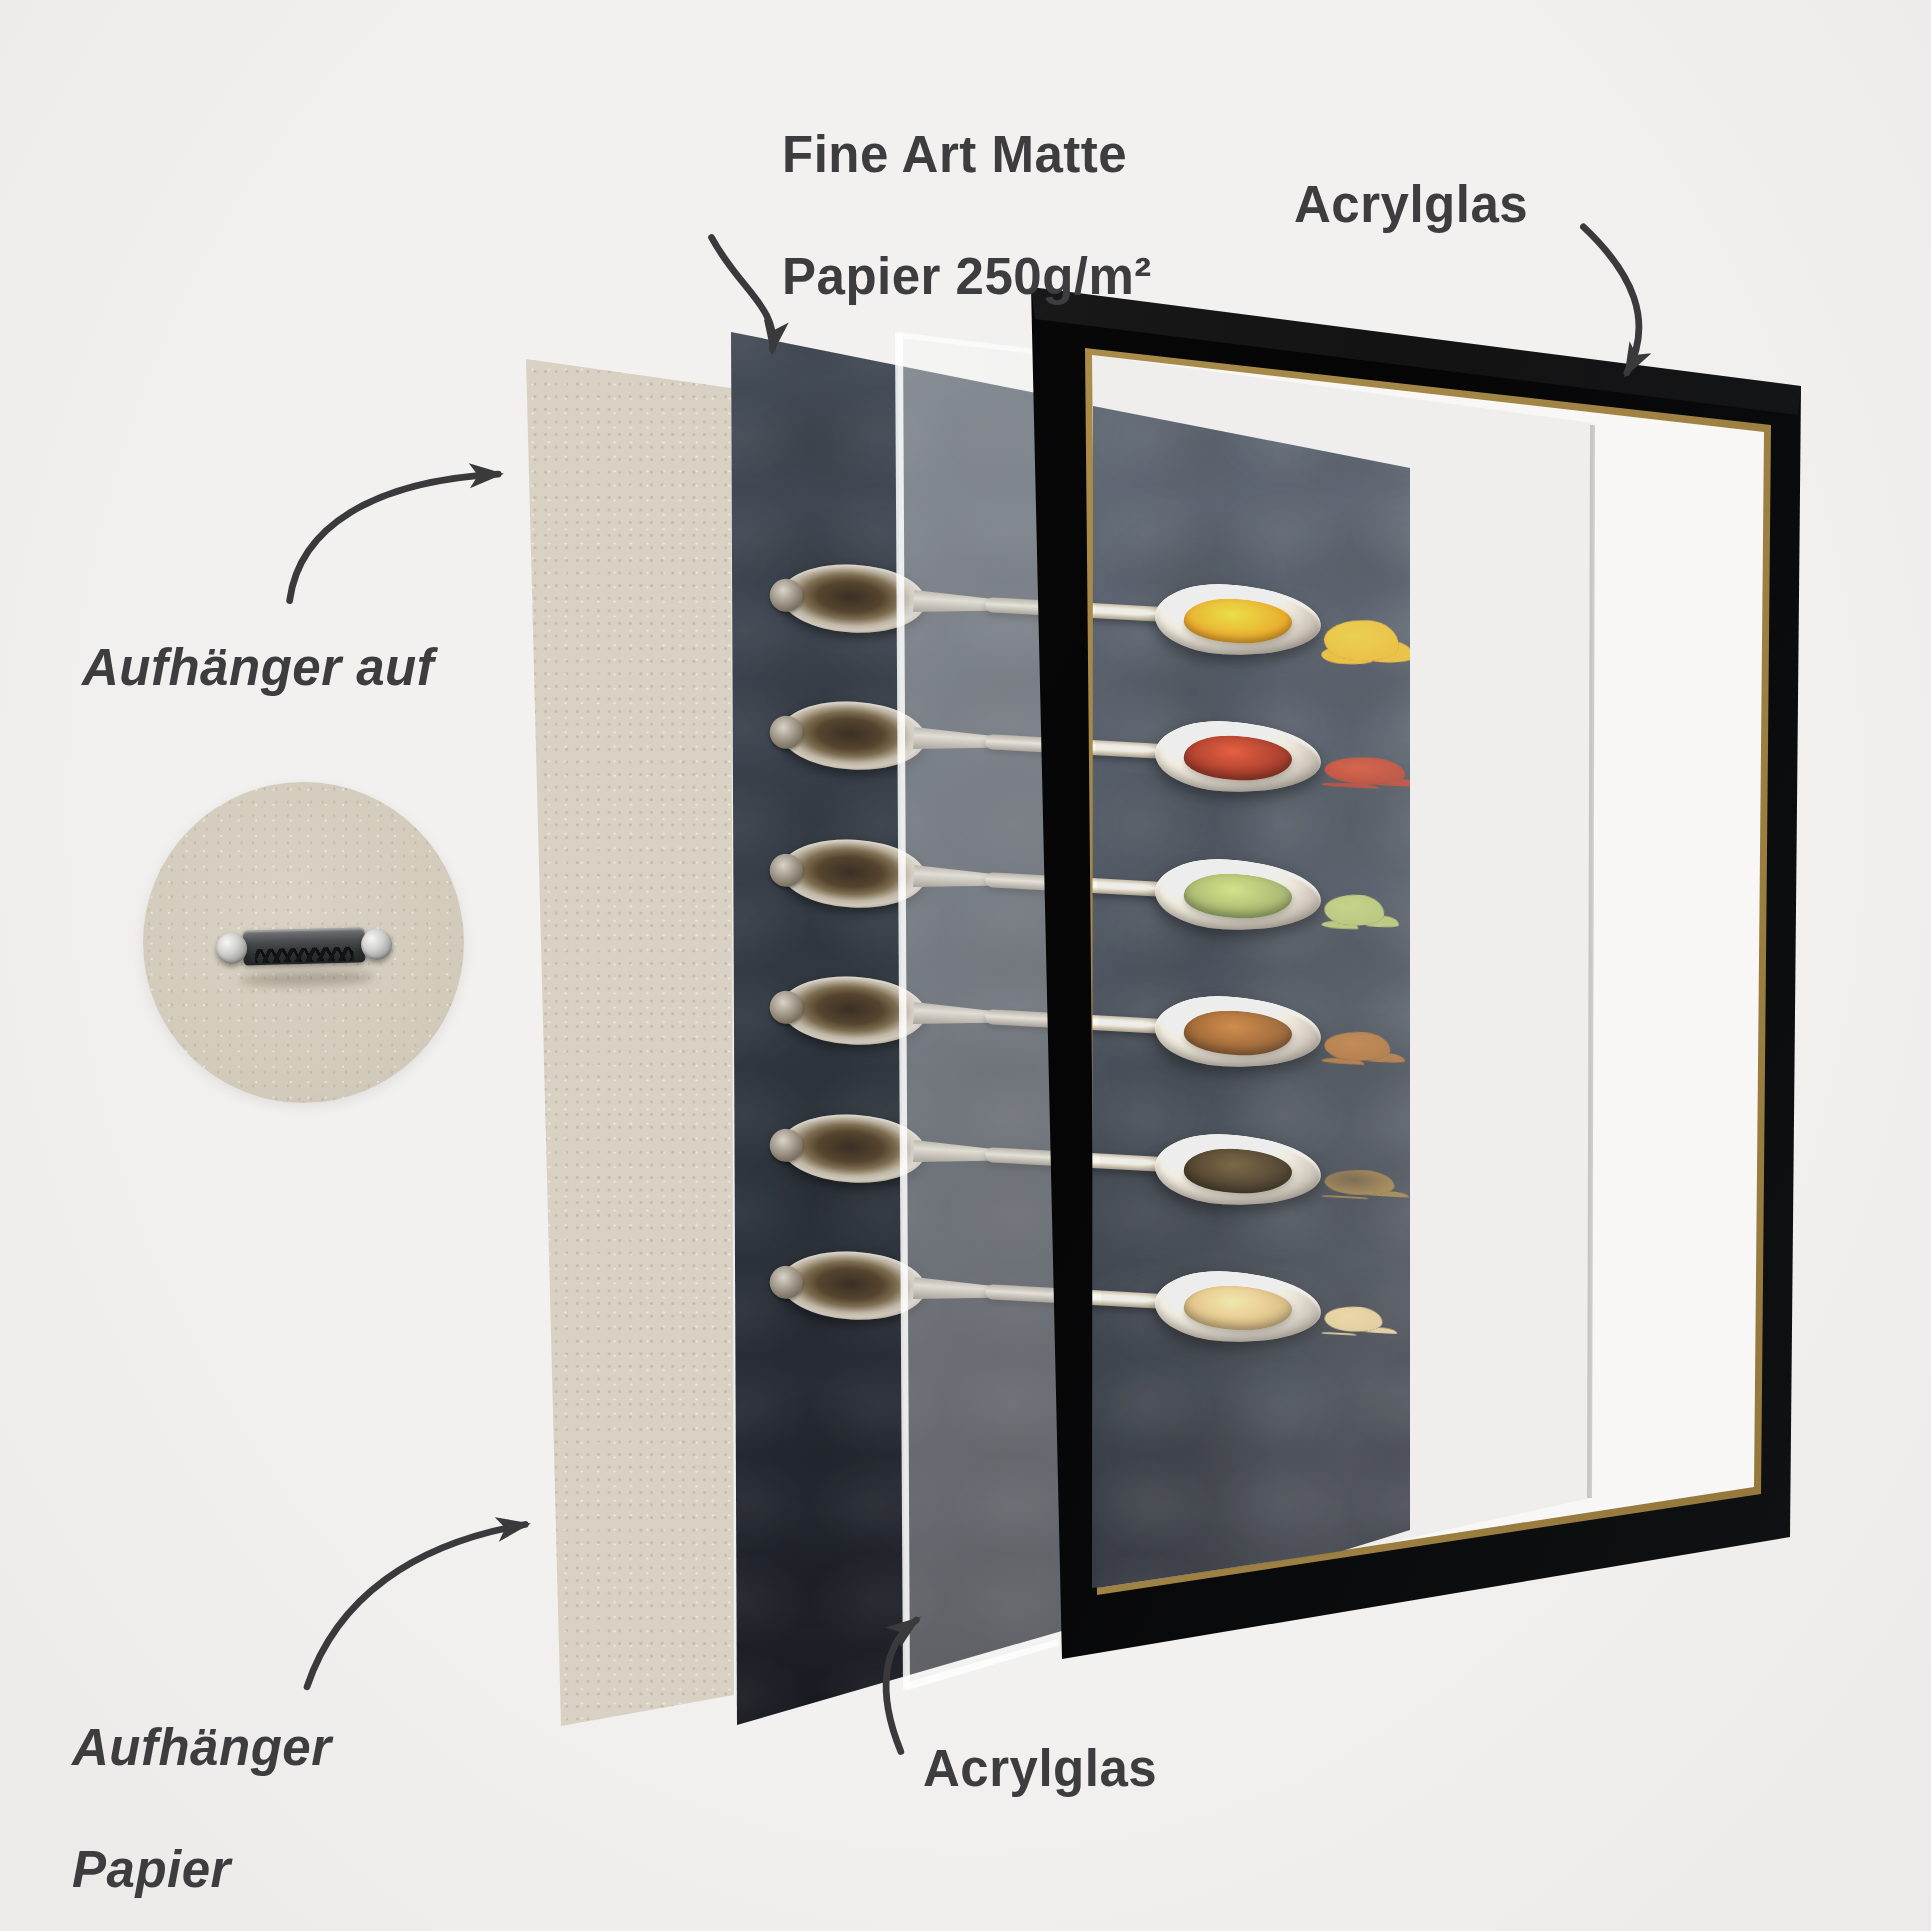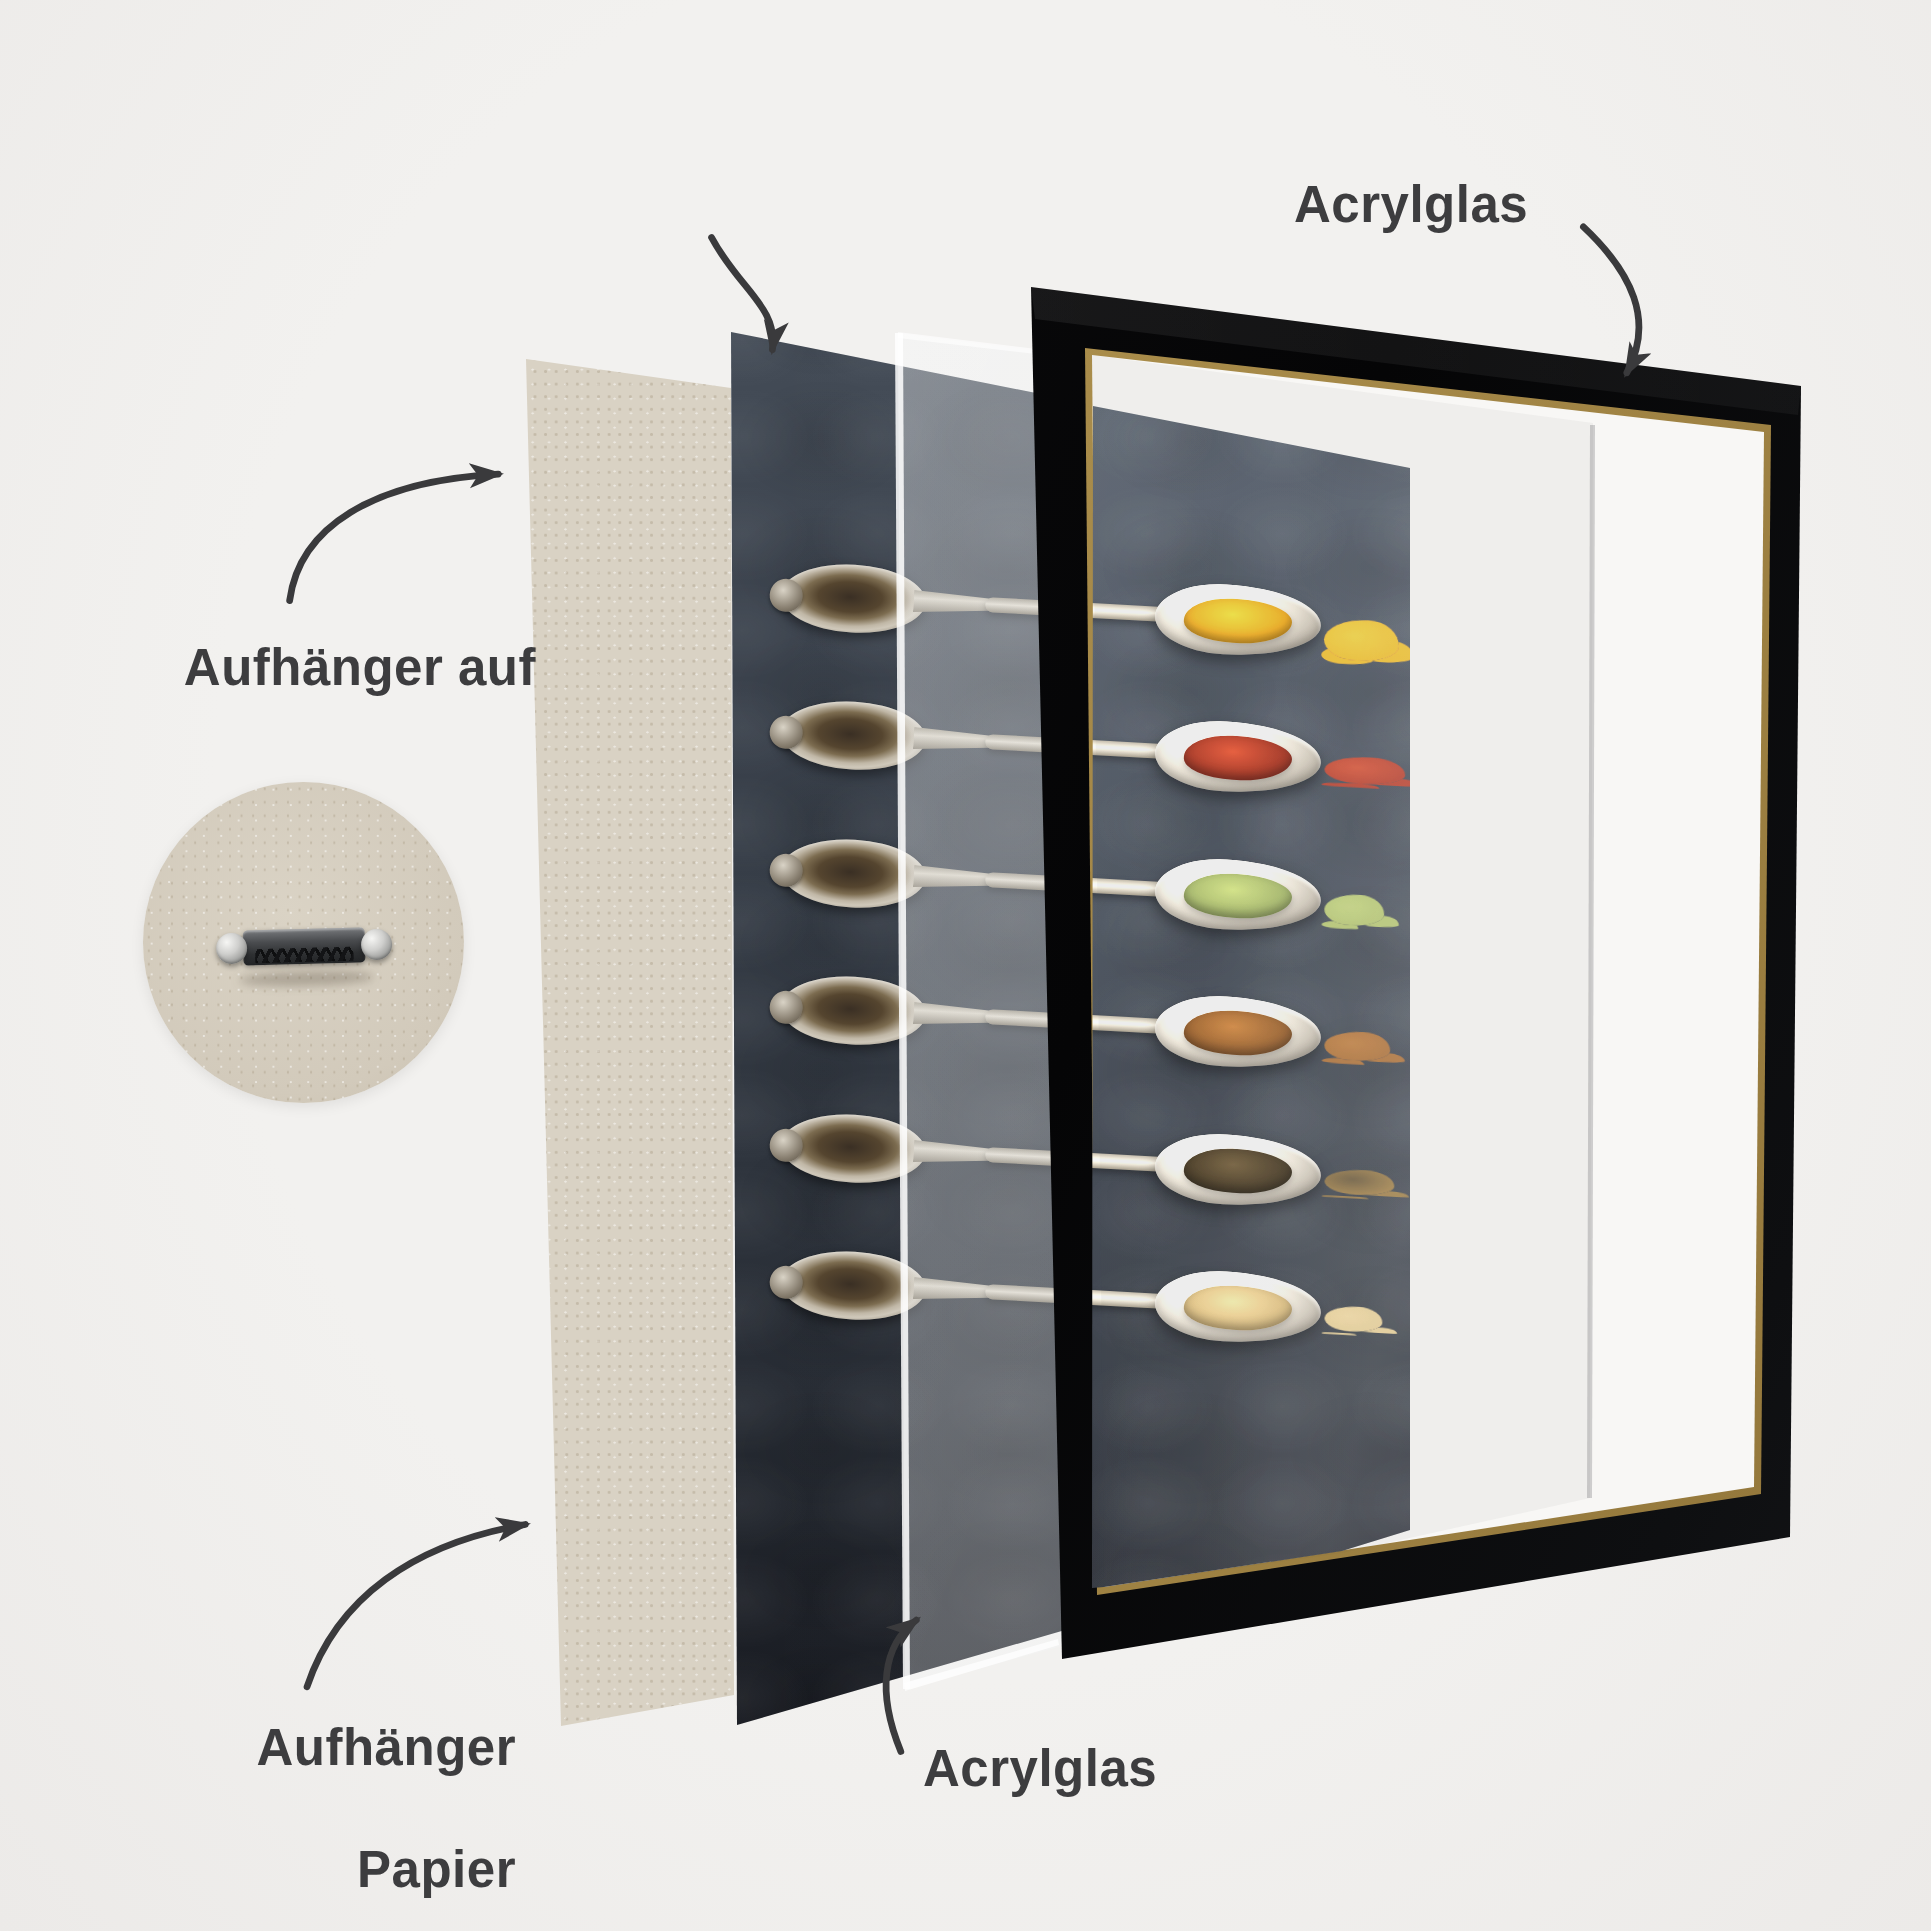--- a/index.html
+++ b/index.html
@@ -9,21 +9,21 @@
     font-family:"Liberation Sans", sans-serif;
   }
   .abs{position:absolute;}
   .full{position:absolute;inset:0;}
 
   
   .label{
     position:absolute;color:#3d3d3f;font-weight:700;
     font-size:51px;line-height:1.2;letter-spacing:0.5px;white-space:pre-line;
   }
-  .label.center{text-align:right;}
+  .label.center{text-align:left;font-style:italic;}
 
   
   .cardboard{
     clip-path:polygon(526px 359px, 731px 388px, 734px 1695px, 561px 1726px);
     background:
       radial-gradient(rgba(150,135,108,.30) 1.2px, transparent 1.4px),
       radial-gradient(rgba(255,255,255,.55) 1px, transparent 1.2px),
       linear-gradient(to right, #d9d2c4 82%, #cfc7b7 97%);
     background-size:10.6px 12.6px, 16.4px 14.5px, 100% 100%;
   }
@@ -295,20 +295,22 @@
   <div class="abs inset-circle">
     <div class="hardware">
       <div class="abs hw-shadow"></div>
       <div class="abs hw-plate"></div>
       <div class="abs hw-teeth"></div>
       <div class="abs hw-screw left"></div>
       <div class="abs hw-screw right"></div>
     </div>
   </div>
 
+  <div class="label" style="left:782px;top:124px;"><span>Fine Art Matte</span><br>
+    <span>Papier 250g/m²</span></div>
 
   <div class="label" style="left:1294px;top:174px;">Acrylglas</div>
 
   <div class="label center" style="left:82px;top:637px;width:454px;"><span>Aufhänger auf</span><br>
     </div>
 
   <div class="label center" style="left:72px;top:1717px;width:444px;"><span>Aufhänger</span><br>
     <span>Papier</span></div>
 
   <div class="label" style="left:923px;top:1738px;">Acrylglas</div>

